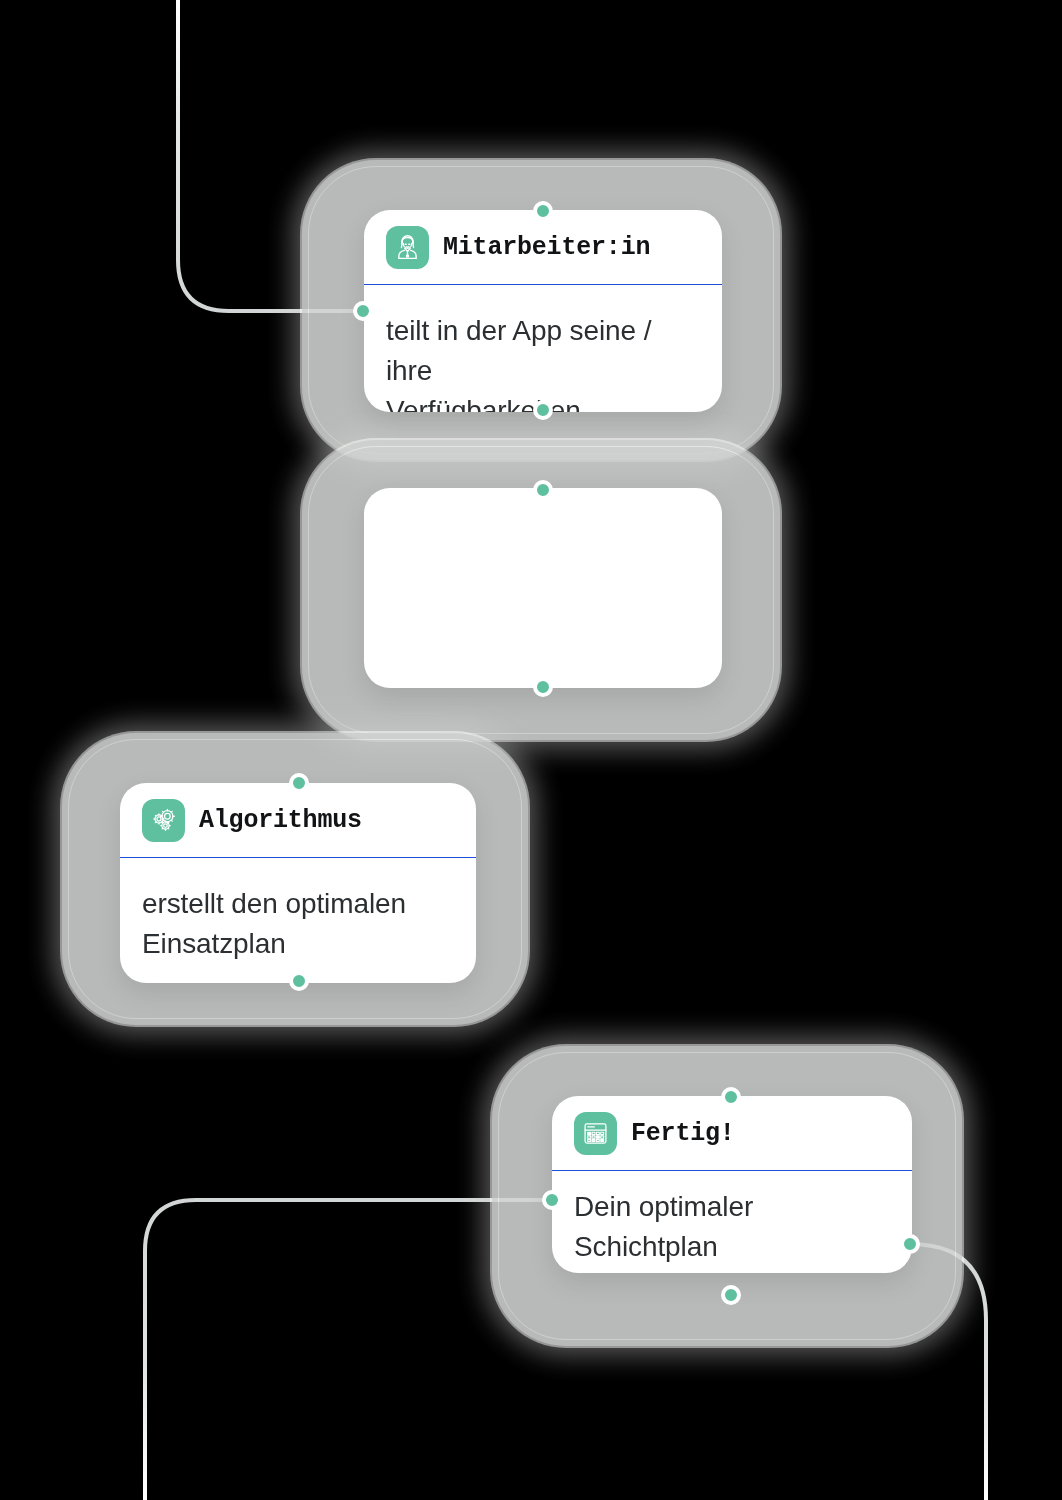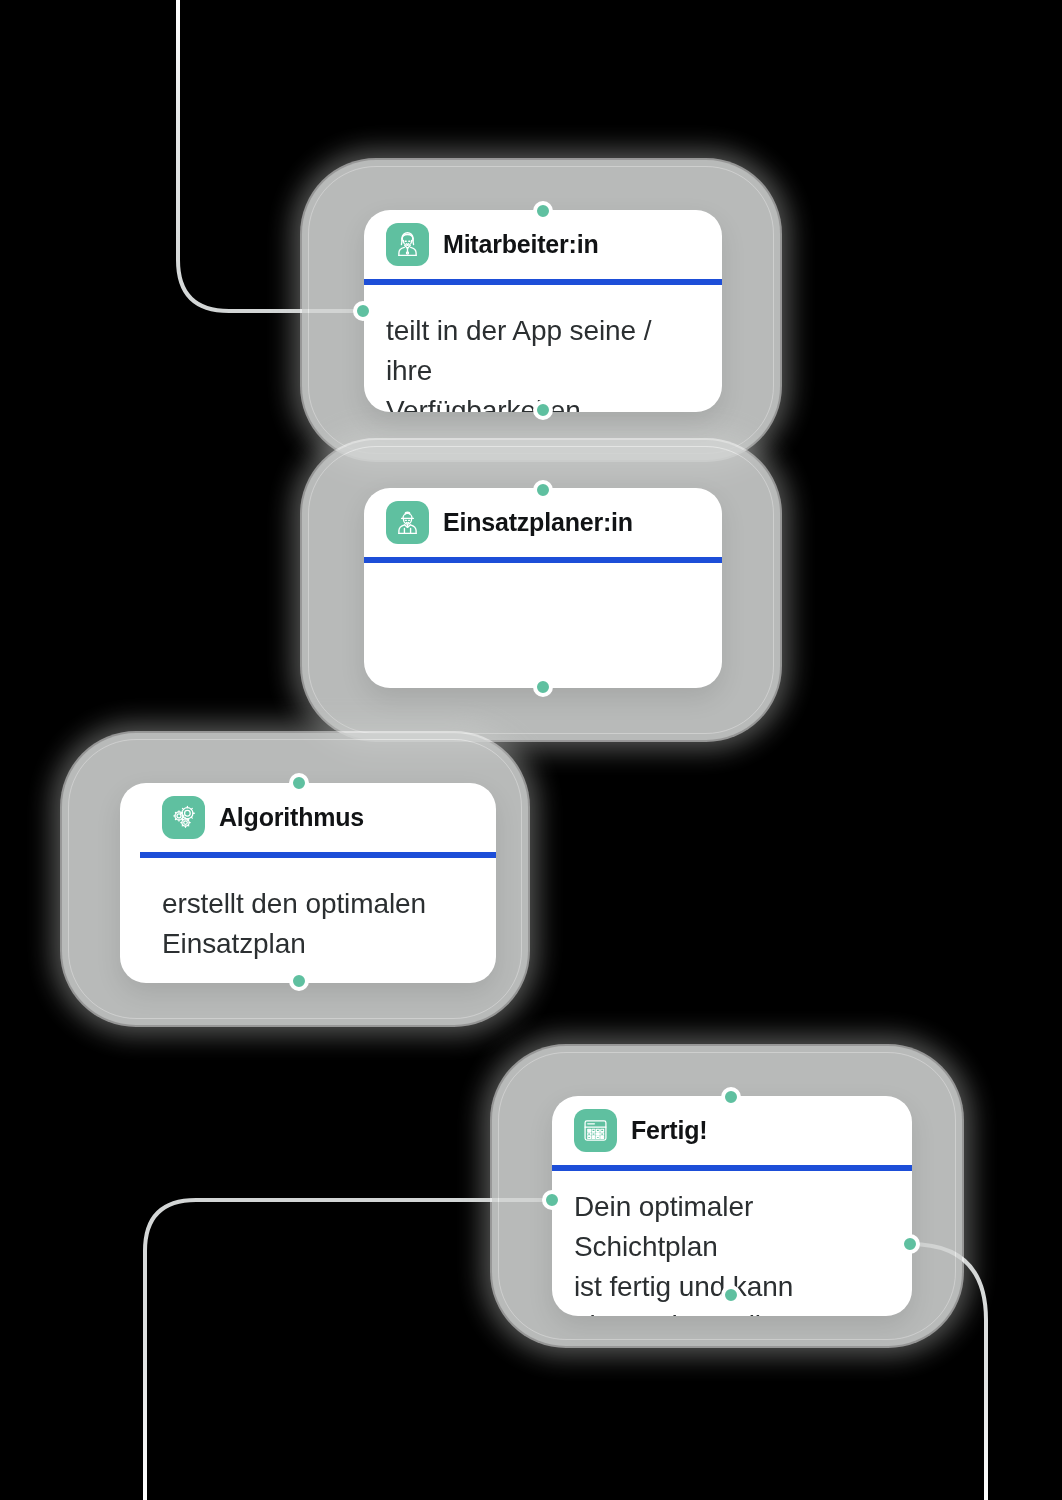--- a/index.html
+++ b/index.html
@@ -33,22 +33,23 @@
     background:#ffffff;
     border-radius:26px;
     box-shadow:0 10px 26px rgba(0,0,0,.10);
     overflow:hidden;
   }
   .card-head{
     display:flex;align-items:center;
     gap:14px;
     padding:0 22px;
     height:75px;
-    border-bottom:6px solid #1d4ed8;
+    border-bottom:1px solid #1d4ed8;
     box-sizing:border-box;
+    font-family:Liberation Mono, monospace;
   }
   .card-title{
     font-size:25px;font-weight:bold;color:#111315;letter-spacing:-.2px;
     white-space:nowrap;
   }
   .card-body{
     padding:26px 22px 0 22px;
     font-size:28px;line-height:1.42;color:#2b2f31;
     letter-spacing:-.1px;
     white-space:pre-line;
@@ -125,46 +126,28 @@
 Verfügbarkeiten</div>
   </div>
 
   <div class="port" style="left:543px;top:211px;"></div>
   <div class="port" style="left:363px;top:311px;"></div>
   <div class="port" style="left:543px;top:410px;"></div>
 
   <div class="halo" style="left:302px;top:440px;width:478px;height:300px;"></div>
 
   <div class="card" style="left:364px;top:488px;width:358px;height:200px;">
-    <div class="card-head">
-      <span class="icon-badge">
-        <svg width="29" height="29" viewBox="0 0 32 32" fill="none" stroke="#ffffff" stroke-width="1.5" stroke-linecap="round" stroke-linejoin="round">
-          <path d="M9.5 11.5h13"></path>
-          <path d="M11 11.5c0-3.2 2.2-5.5 5-5.5s5 2.3 5 5.5"></path>
-          <path d="M13.5 6.6c0-1.1 1.1-1.9 2.5-1.9s2.5.8 2.5 1.9"></path>
-          <path d="M11.5 12.2c0 3.1 2 5.6 4.5 5.6s4.5-2.5 4.5-5.6"></path>
-          <path d="M13.7 13.6h1.1M17.2 13.6h1.1"></path>
-          <path d="M14.8 16c.8.5 1.6.5 2.4 0"></path>
-          <path d="M16 17.9V21"></path>
-          <path d="M12.8 18.6L16 21.4l3.2-2.8"></path>
-          <path d="M6.5 28v-2.8c0-3.1 2.7-5.6 6.3-6.6M25.5 28v-2.8c0-3.1-2.7-5.6-6.3-6.6"></path>
-          <path d="M6.5 28h19"></path>
-          <path d="M12.6 22.6V28M19.4 22.6V28"></path>
-        </svg>
-      </span>
-      <span class="card-title">Einsatzplaner:in</span>
-    </div>
   </div>
 
   <div class="port" style="left:543px;top:490px;"></div>
   <div class="port" style="left:543px;top:687px;"></div>
 
   <div class="halo" style="left:62px;top:733px;width:466px;height:292px;"></div>
 
-  <div class="card" style="left:120px;top:783px;width:356px;height:200px;padding-left:20px;">
+  <div class="card" style="left:120px;top:783px;width:356px;height:200px;">
     <div class="card-head">
       <span class="icon-badge">
         <svg width="29" height="29" viewBox="0 0 32 32" fill="none" stroke="#ffffff" stroke-width="1.4" stroke-linecap="round" stroke-linejoin="round">
           <g transform="translate(20.3,11.3)">
             <circle cx="0" cy="0" r="3.1"></circle>
             <circle cx="0" cy="0" r="6.1"></circle>
             <path d="M0 -7.6V-6.1M0 6.1V7.6M-7.6 0H-6.1M6.1 0H7.6M-5.4 -5.4l1.1 1.1M4.3 4.3l1.1 1.1M5.4 -5.4l-1.1 1.1M-4.3 4.3l-1.1 1.1"></path>
           </g>
           <g transform="translate(11,14.3)">
             <circle cx="0" cy="0" r="2.2"></circle>
@@ -182,21 +165,21 @@
     </div>
     <div class="card-body">erstellt den optimalen
 Einsatzplan</div>
   </div>
 
   <div class="port" style="left:299px;top:783px;"></div>
   <div class="port" style="left:299px;top:981px;"></div>
 
   <div class="halo" style="left:492px;top:1046px;width:470px;height:300px;"></div>
 
-  <div class="card" style="left:552px;top:1096px;width:360px;height:220px;">
+  <div class="card" style="left:552px;top:1096px;width:360px;height:177px;">
     <div class="card-head">
       <span class="icon-badge">
         <svg width="29" height="29" viewBox="0 0 32 32" fill="none" stroke="#ffffff" stroke-width="1.4" stroke-linecap="round" stroke-linejoin="round">
           <rect x="4.5" y="5.5" width="23" height="21" rx="2"></rect>
           <path d="M4.5 12.2h23"></path>
           <path d="M7.4 8.6h7.4"></path>
           <g stroke-width="1.2">
             <rect x="7.4" y="14.6" width="3.2" height="2.6"></rect>
             <rect x="12.2" y="14.6" width="3.2" height="2.6"></rect>
             <rect x="17" y="14.6" width="3.2" height="2.6"></rect>

